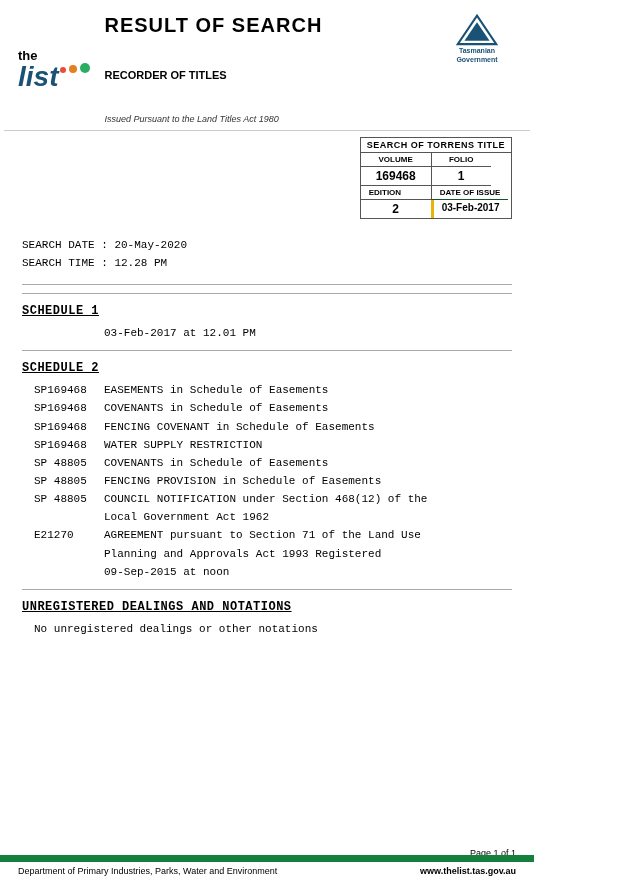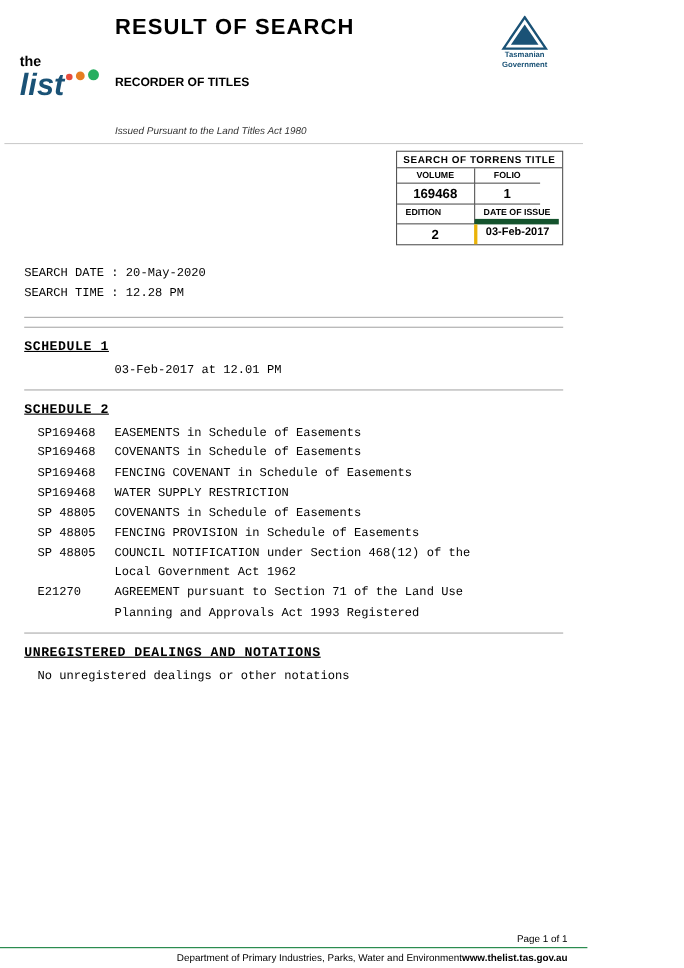--- a/index.html
+++ b/index.html
@@ -175,23 +175,23 @@
       border: none;
       border-top: 1px solid #aaa;
       margin: 8px 0;
     }
     
     .footer {
       position: absolute;
       bottom: 0;
       left: 0;
       right: 0;
-      border-top: 1px solid #15803d;
-      display: flex;
-      justify-content: flex-end;
+      border-top: 7px solid #15803d;
+      display: flex;
+      justify-content: space-between;
       align-items: center;
       padding: 4px 18px;
       font-family: Arial, sans-serif;
       font-size: 9px;
     }
     .footer-left {
       font-size: 9px;
     }
     .footer-right {
       font-size: 9px;
@@ -252,21 +252,21 @@
       <div class="torrens-row">
         <div style="min-width:70px; text-align:center; border-bottom:1px solid #555; padding:2px 8px; font-size:8px; font-weight:bold;">VOLUME</div>
         <div style="min-width:60px; text-align:center; border-bottom:1px solid #555; border-left:1px solid #555; padding:2px 8px; font-size:8px; font-weight:bold;">FOLIO</div>
       </div>
       <div class="torrens-row">
         <div style="min-width:70px; text-align:center; border-bottom:1px solid #555; padding:2px 8px; font-size:12px; font-weight:bold;">169468</div>
         <div style="min-width:60px; text-align:center; border-bottom:1px solid #555; border-left:1px solid #555; padding:2px 8px; font-size:12px; font-weight:bold;">1</div>
       </div>
       <div class="torrens-row">
         <div style="min-width:70px; text-align:left; border-bottom:1px solid #555; padding:2px 8px; font-size:8px; font-weight:bold;">EDITION</div>
-        <div style="min-width:60px; text-align:center; border-bottom:5px solid #14532d; border-left:1px solid #555; padding:2px 8px; font-size:8px; font-weight:bold;">DATE OF ISSUE</div>
+        <div style="min-width:60px; text-align:center; border-bottom:1px solid #14532d; border-left:1px solid #555; padding:2px 8px; font-size:8px; font-weight:bold;">DATE OF ISSUE</div>
       </div>
       <div class="torrens-row">
         <div style="min-width:70px; text-align:center; padding:2px 8px; font-size:12px; font-weight:bold;">2</div>
         <div style="min-width:60px; text-align:center; border-left:3px solid #eab308; padding:2px 8px; font-size:10px; font-weight:bold;">03-Feb-2017</div>
       </div>
     </div>
   </div>
 
   <div class="main-content">
 
@@ -331,20 +331,21 @@
 
         <div class="indent-line">Local Government Act 1962</div>
 
         <div class="schedule-entry">
           <span class="schedule-ref">E21270</span>
           <span class="schedule-desc">AGREEMENT pursuant to Section 71 of the Land Use</span>
         </div>
 
         <div class="indent-line">Planning and Approvals Act 1993  Registered</div>
 
+        <div class="indent-line">09-Sep-2015 at noon</div>
       </div>
     </div>
 
     <hr class="divider-line">
 
     <div>
       <div class="section-heading">UNREGISTERED DEALINGS AND NOTATIONS</div>
       <div class="section-content">
         <p>No unregistered dealings or other notations</p>
       </div>

